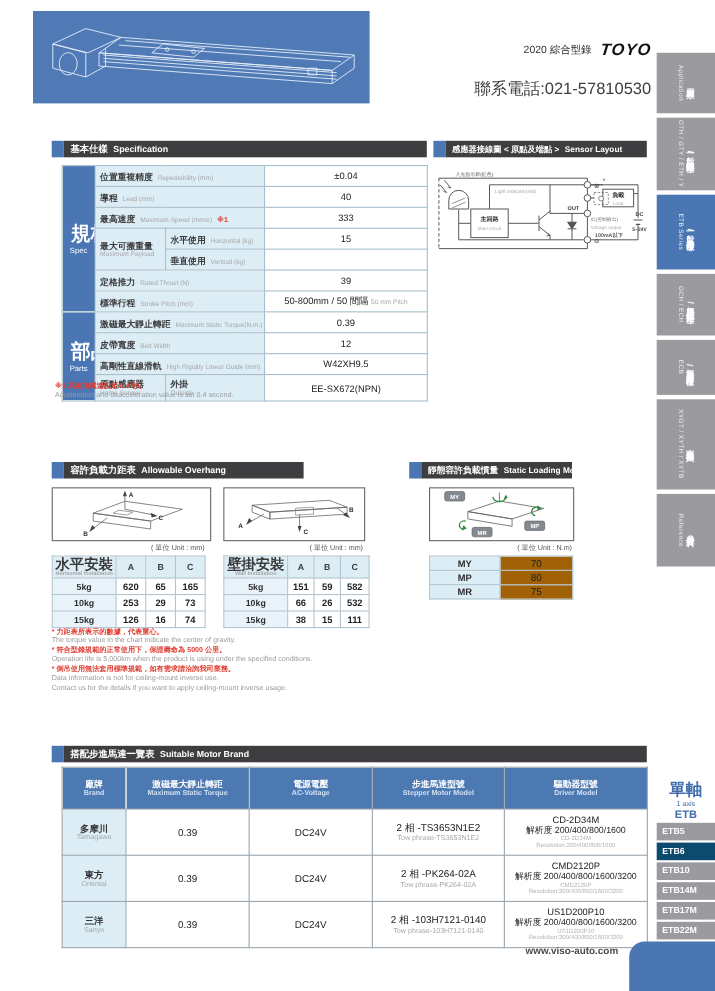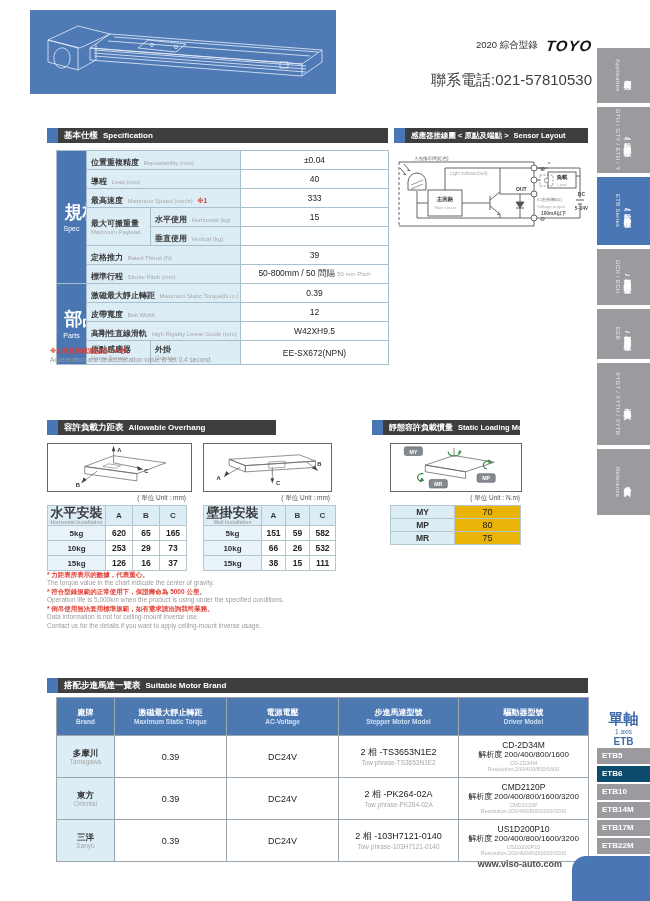--- a/index.html
+++ b/index.html
@@ -62,21 +62,21 @@
   .oh-table td,.oh-table th{border:1px solid #b3c5cf;padding:0;text-align:center;overflow:hidden}
   .ohh{background:#dcedf6}
   .ohh .hz{font-size:13px;font-weight:bold;color:#3a3a3a;line-height:1.05}
   .ohh .he{font-size:5px;color:#a8a8a8;line-height:1.1}
   .ohc{background:#dcedf6;font-size:8px;font-weight:bold;color:#3a3a3a}
   .ohl{background:#e9f4fa;font-size:8px;font-weight:bold;color:#2f2f2f}
   .ohv{background:#fff;font-size:8.5px;font-weight:bold;color:#222}
   .mm-table{position:absolute;border-collapse:collapse;table-layout:fixed;border:1px solid #7e8b93}
   .mm-table td{border:1px solid #b3c5cf;padding:0;text-align:center}
   .mml{background:#dcedf6;font-size:8.5px;font-weight:bold;color:#2f2f2f}
-  .mmv{background:#eab308;font-size:9px;color:#1c1c1c}
+  .mmv{background:#a16207;font-size:9px;color:#1c1c1c}
 
   .onote{position:absolute;left:47px;top:571px;line-height:1.3}
   .onote .nr{color:#e03c31;font-size:6.5px;font-weight:bold}
   .onote .ng{color:#9b9b9b;font-size:6.5px}
 
   
   .mo-table{position:absolute;left:56px;top:697px;width:532px;border-collapse:collapse;table-layout:fixed;border:1px solid #666}
   .mo-table th,.mo-table td{border:1px solid #9aa5ad;padding:0;text-align:center;overflow:hidden}
   .mo-head th{background:#4d79b3;color:#fff}
   .hzh{font-size:8px;font-weight:bold;line-height:1.2}
@@ -370,21 +370,21 @@
   <tr style="height:15px">
     <td class="ohl">10kg</td>
     <td class="ohv">253</td>
     <td class="ohv">29</td>
     <td class="ohv">73</td>
   </tr>
   <tr style="height:15px">
     <td class="ohl">15kg</td>
     <td class="ohv">126</td>
     <td class="ohv">16</td>
-    <td class="ohv">37</td>
+    <td class="ohv">74</td>
   </tr>
 </tbody>
   </table>
 
 <table class="oh-table" style="left:203px;top:505px;width:132px">
   <colgroup>
       <col style="width:58px">
       <col style="width:24px">
       <col style="width:24px">
       <col style="width:26px">

